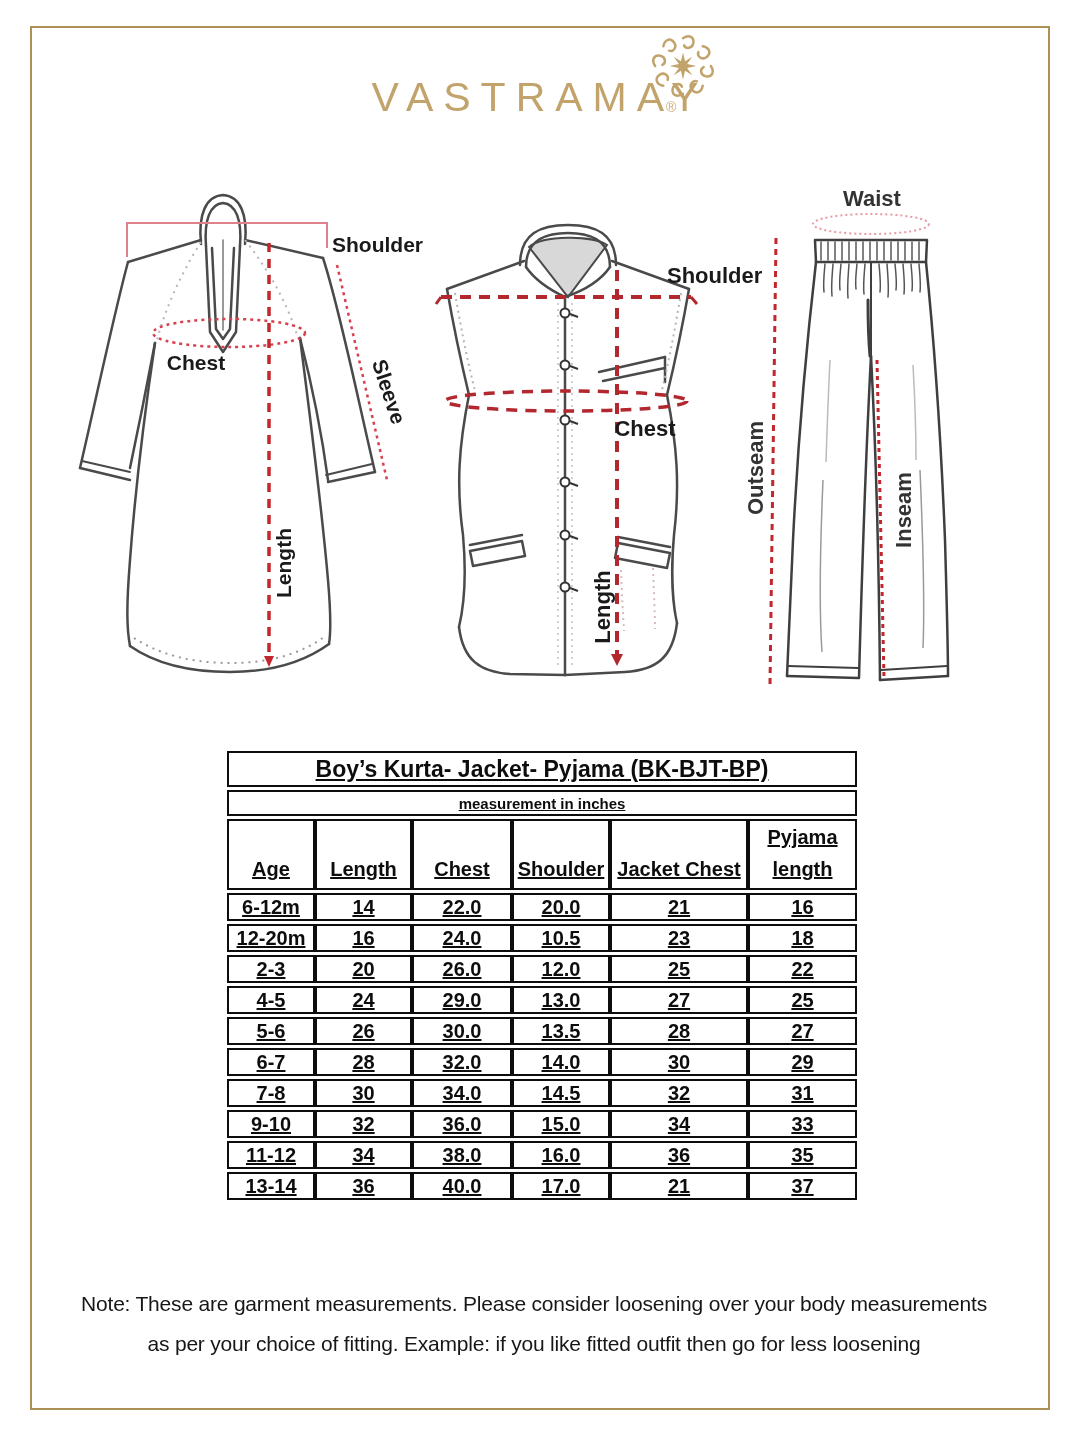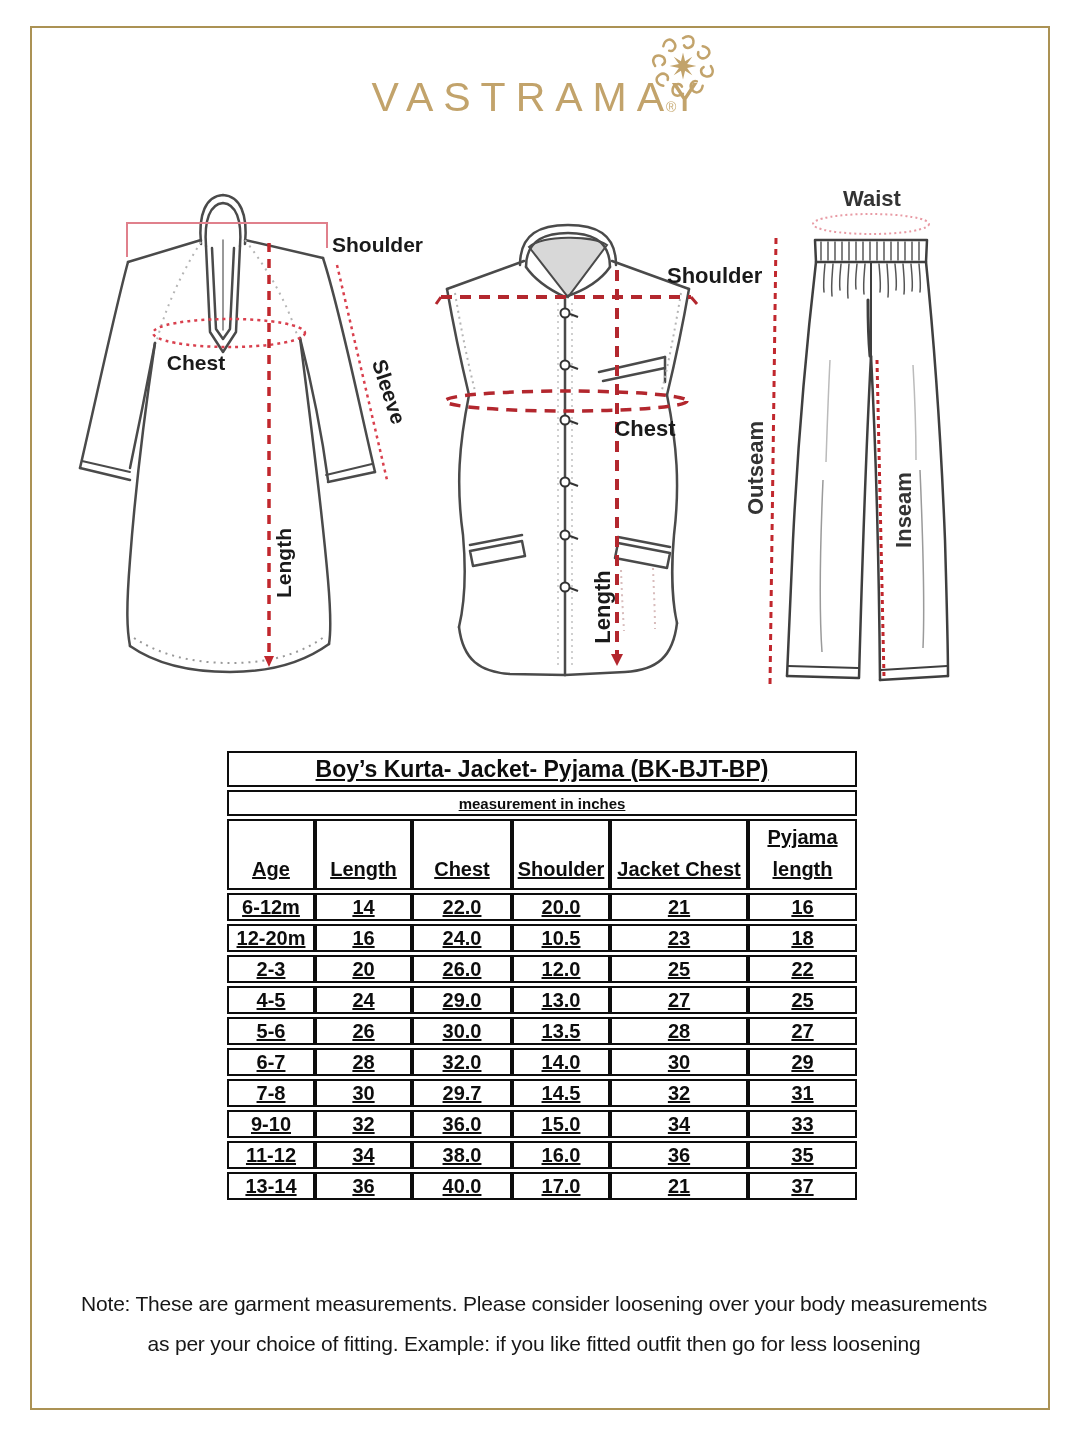--- a/index.html
+++ b/index.html
@@ -282,21 +282,21 @@
           <td>6-7</td>
           <td>28</td>
           <td>32.0</td>
           <td>14.0</td>
           <td>30</td>
           <td>29</td>
         </tr>
         <tr>
           <td>7-8</td>
           <td>30</td>
-          <td>29.7</td>
+          <td>34.0</td>
           <td>14.5</td>
           <td>32</td>
           <td>31</td>
         </tr>
         <tr>
           <td>9-10</td>
           <td>32</td>
           <td>36.0</td>
           <td>15.0</td>
           <td>34</td>

